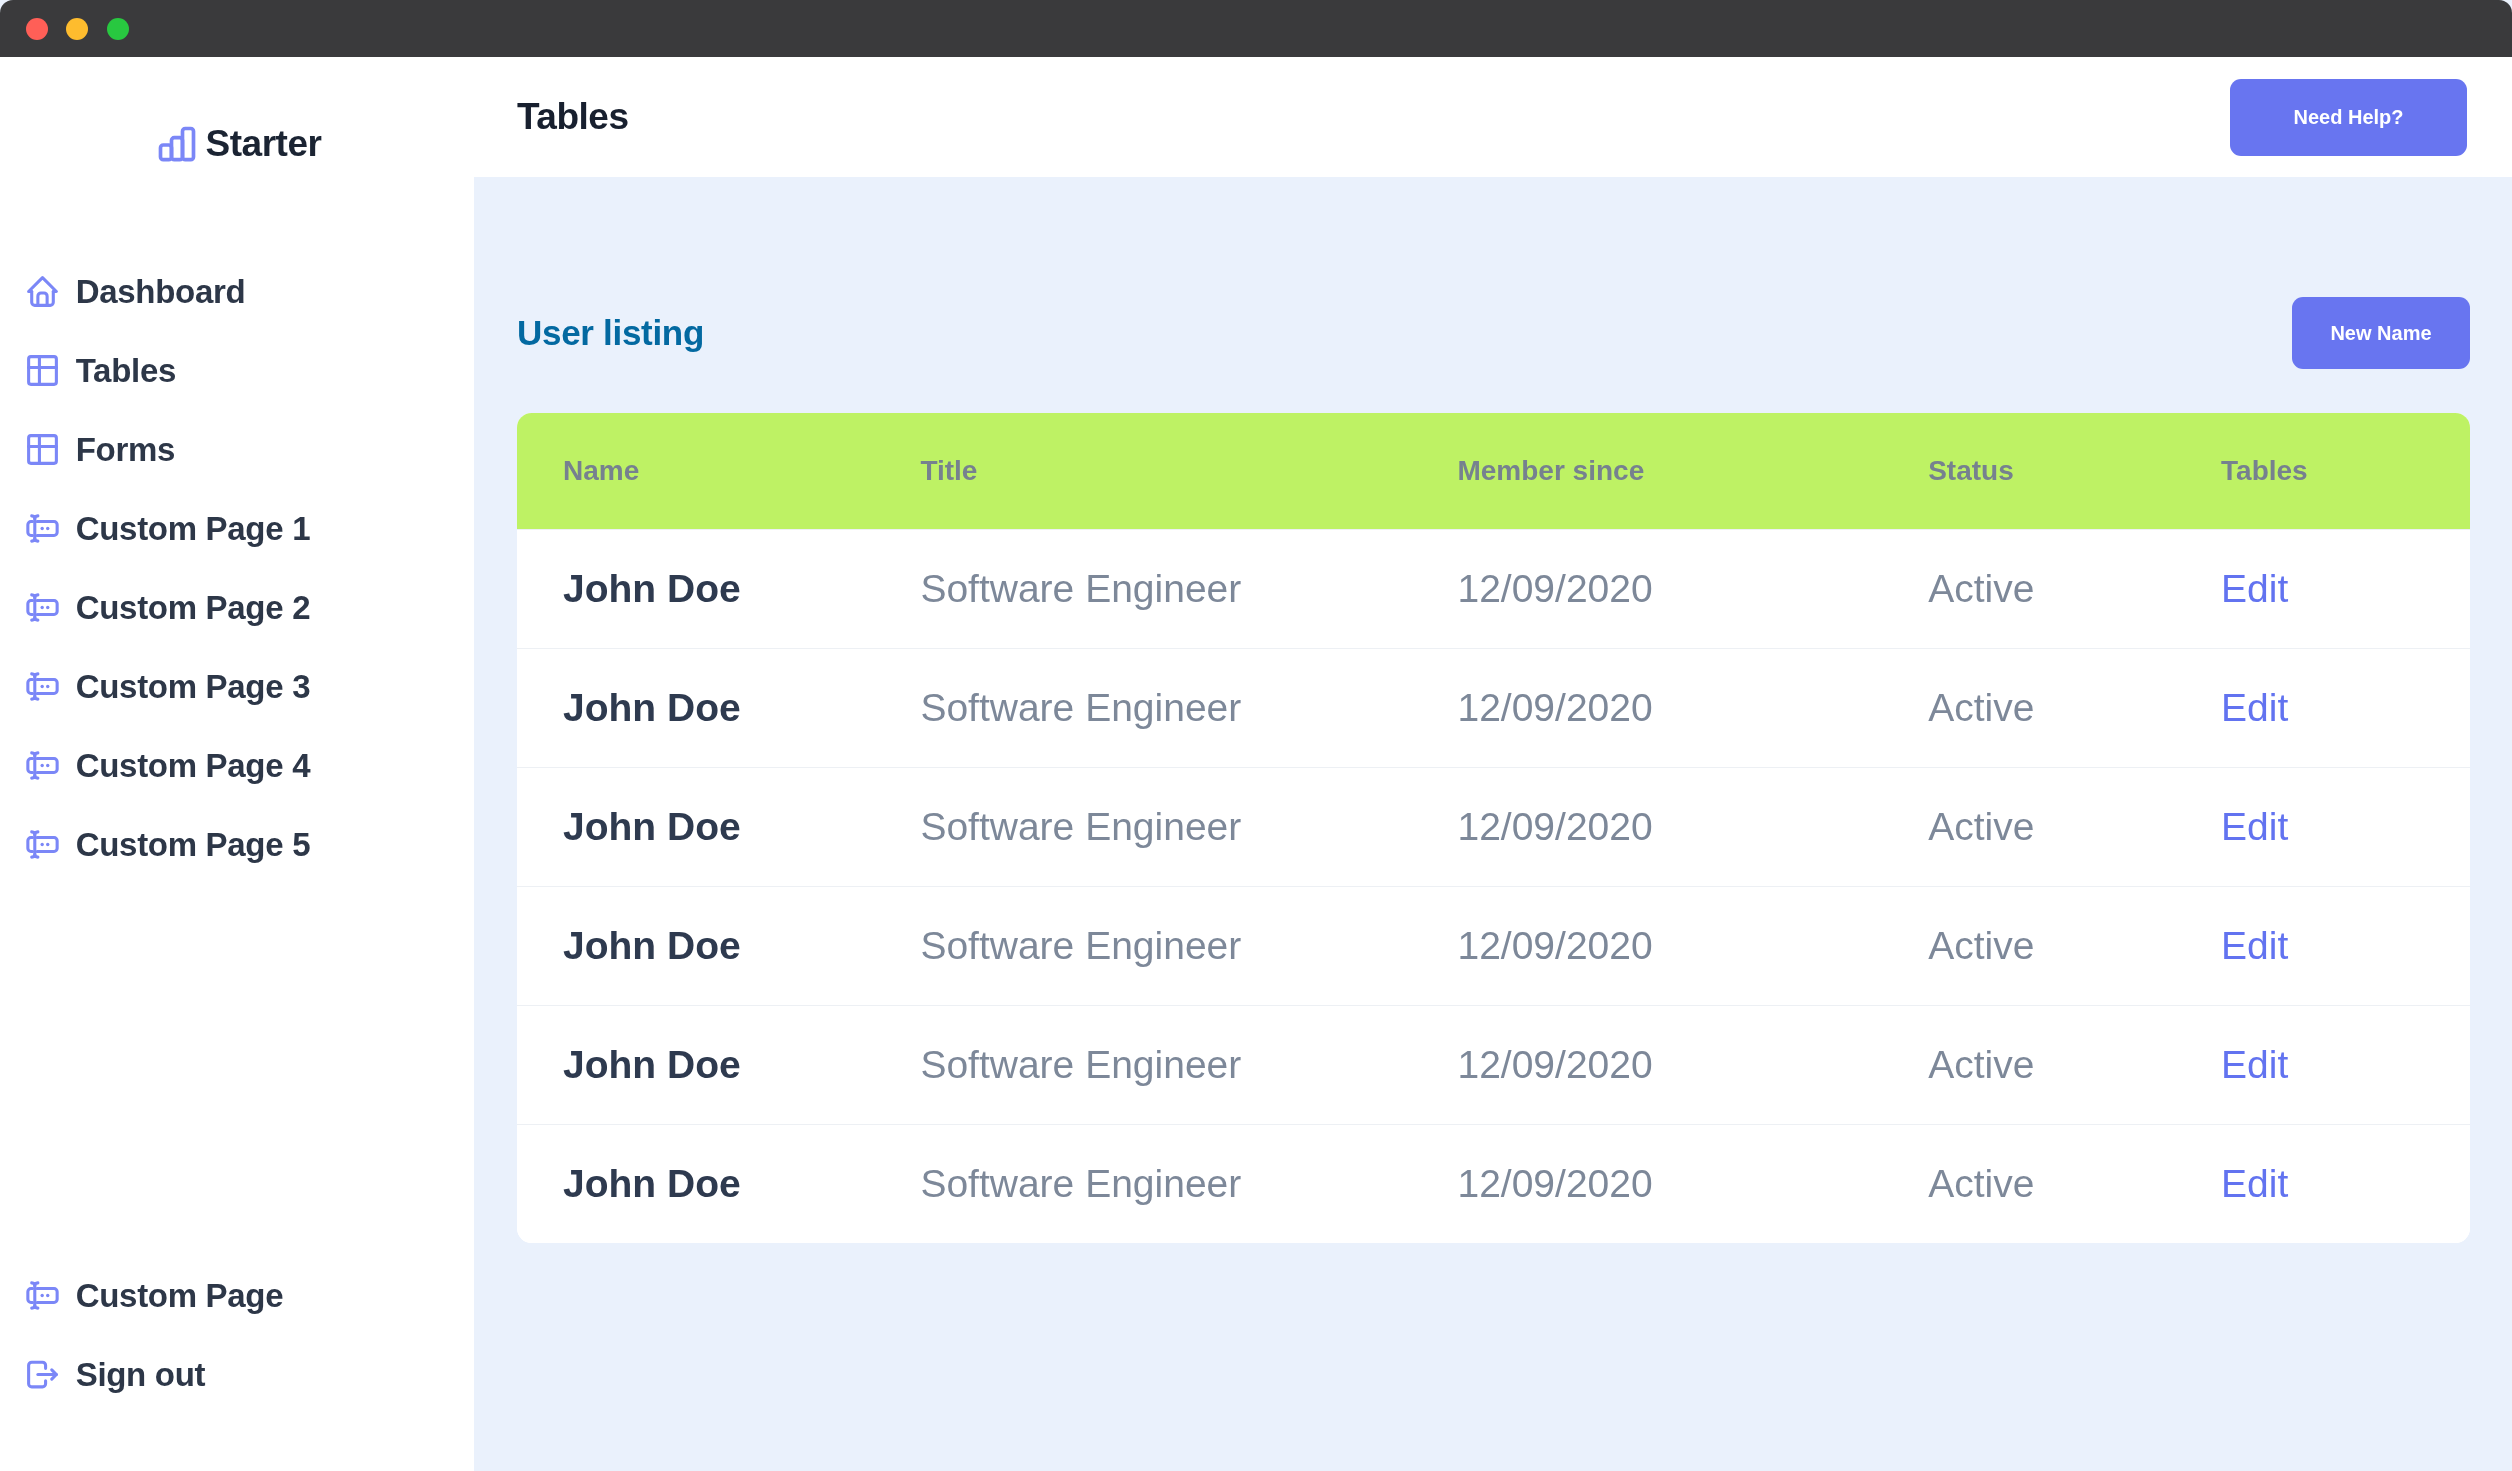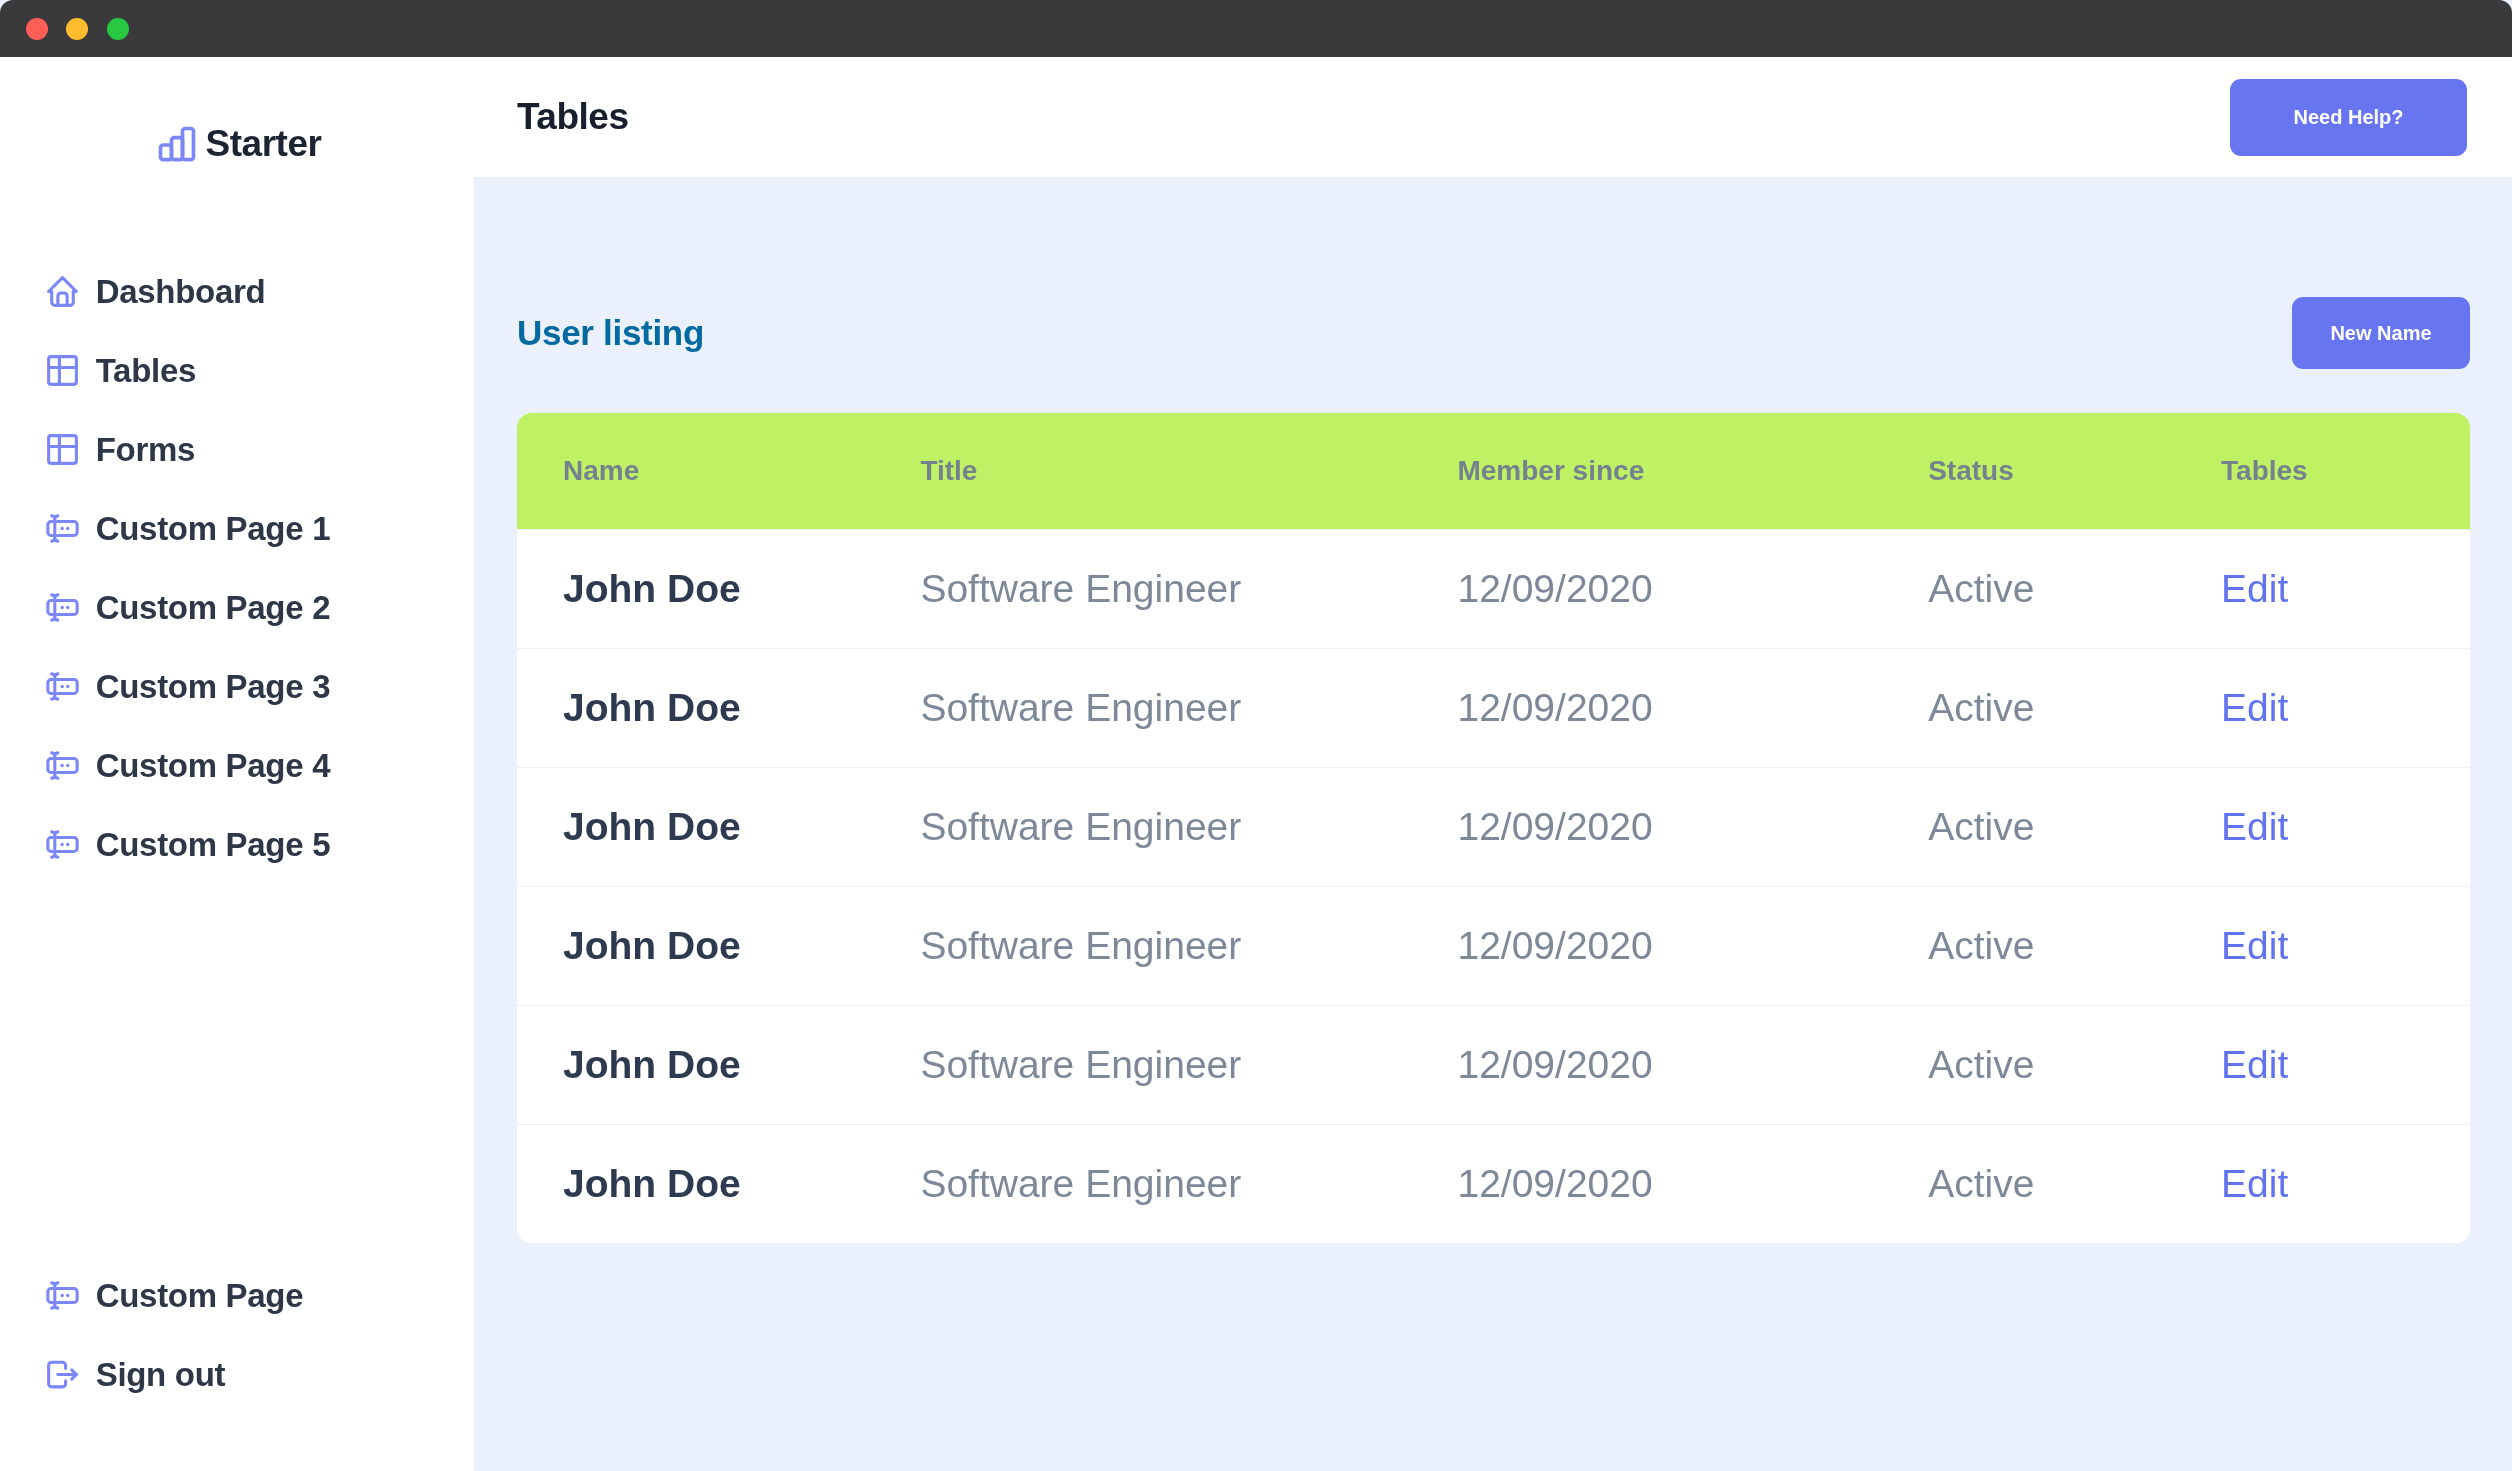--- a/index.html
+++ b/index.html
@@ -37,21 +37,21 @@
   }
   .logo-icon { display:flex; }
   .logo-text { font-size:37px; font-weight:700; color:#1B2433; letter-spacing:-0.5px; }
 
   .nav { display:flex; flex-direction:column; }
   .nav-main { margin-top:85px; }
   .nav-footer { margin-top:auto; margin-bottom:57px; }
   .nav-item {
     height:79px;
     display:flex; align-items:center;
-    padding-left:44px; gap:14.7px;
+    padding-left:24px; gap:14.7px;
     text-decoration:none; cursor:pointer;
   }
   .nav-icon { width:37px; height:37px; display:flex; flex:0 0 37px; }
   .nav-icon svg { width:37px; height:37px; }
   .nav-label { font-size:33px; font-weight:600; color:#2D3748; letter-spacing:-0.3px; }
 
   
   .main { flex:1; display:flex; flex-direction:column; min-width:0; }
   .topbar {
     height:120px; flex:0 0 120px;

